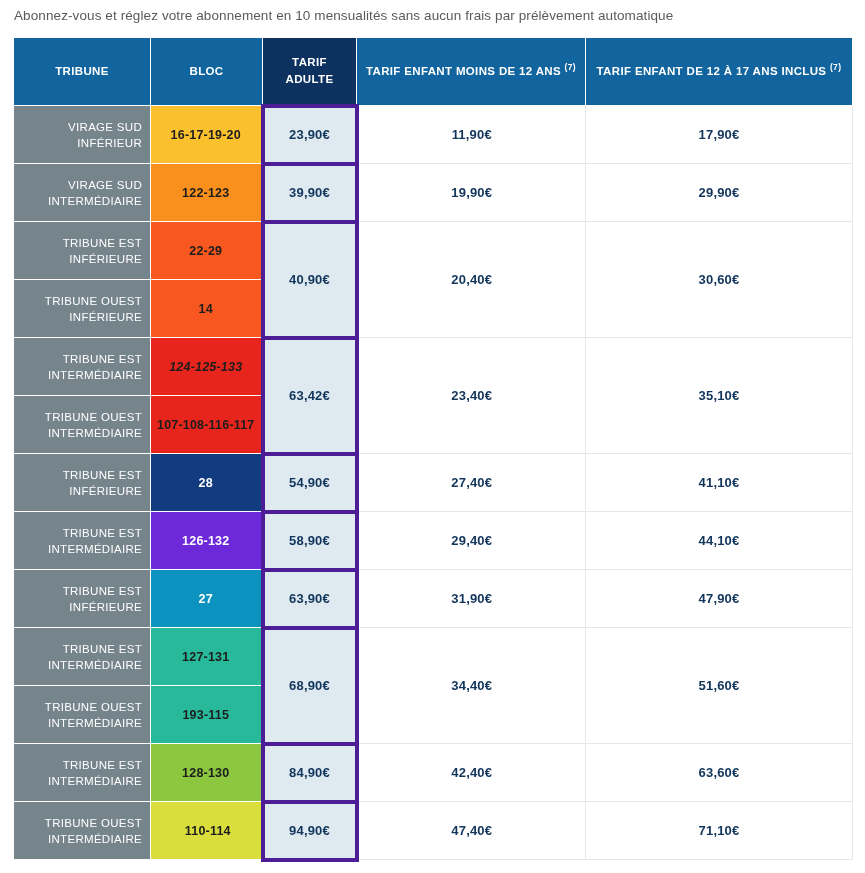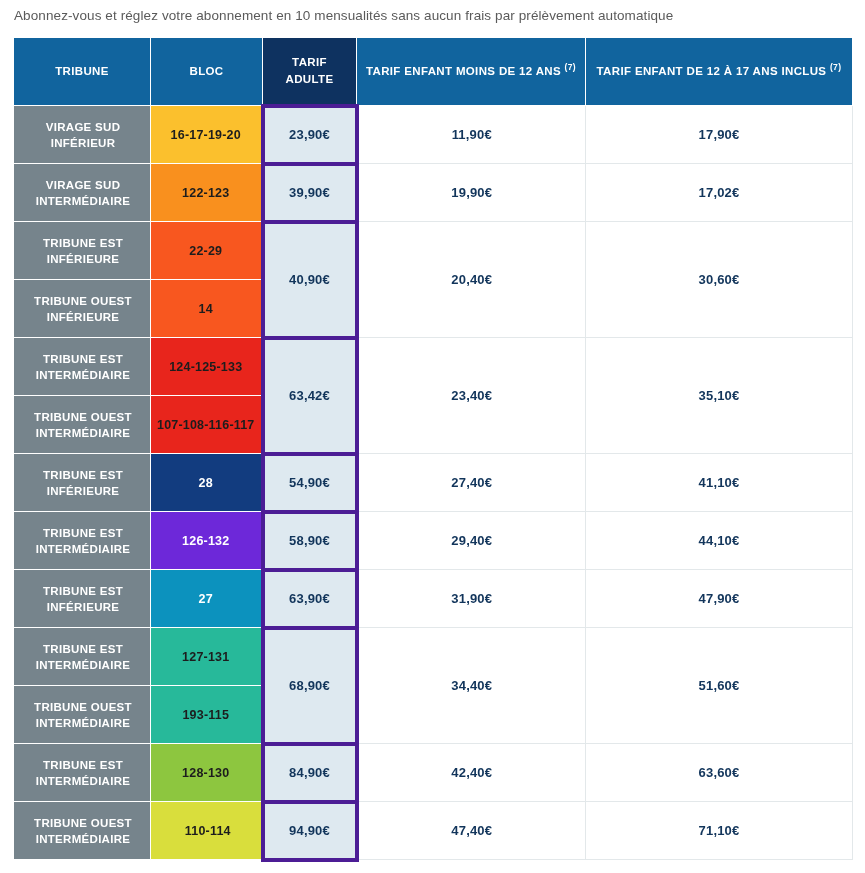--- a/index.html
+++ b/index.html
@@ -78,24 +78,24 @@
   td {
     border: 1px solid #e3e8ea;
     box-sizing: border-box;
     vertical-align: middle;
   }
 
   td.tribune {
     background: #76848C;
     color: #ffffff;
     font-size: 11.5px;
-    font-weight: bold;
+    font-weight: normal;
     line-height: 16px;
     letter-spacing: 0.3px;
-    text-align: center;
+    text-align: right;
     padding: 4px 8px 4px 10px;
     border: 1px solid #ffffff;
     text-transform: uppercase;
   }
 
   td.bloc {
     font-size: 12.5px;
     font-weight: bold;
     color: #1d1d1d;
     text-align: center;
@@ -157,36 +157,36 @@
             <td class="bloc" style="background: rgb(251, 192, 45);">16-17-19-20</td>
             <td class="adulte">23,90€</td>
             <td class="enfant">11,90€</td>
             <td class="enfant">17,90€</td>
           </tr>
           <tr>
             <td class="tribune">VIRAGE SUD INTERMÉDIAIRE</td>
             <td class="bloc" style="background: rgb(249, 144, 30);">122-123</td>
             <td class="adulte">39,90€</td>
             <td class="enfant">19,90€</td>
-            <td class="enfant">17,02€</td>
+            <td class="enfant">29,90€</td>
           </tr>
           <tr>
             <td class="tribune">TRIBUNE EST INFÉRIEURE</td>
             <td class="bloc" style="background: rgb(248, 87, 31);">22-29</td>
             <td class="adulte" rowspan="2">40,90€</td>
             <td class="enfant" rowspan="2">20,40€</td>
             <td class="enfant" rowspan="2">30,60€</td>
           </tr>
           <tr>
             <td class="tribune">TRIBUNE OUEST INFÉRIEURE</td>
             <td class="bloc" style="background: rgb(248, 87, 31);">14</td>
           </tr>
           <tr>
             <td class="tribune">TRIBUNE EST INTERMÉDIAIRE</td>
-            <td class="bloc" style="background: rgb(232, 37, 28);">124-125-133</td>
+            <td class="bloc" style="background: rgb(232, 37, 28); font-style: italic;">124-125-133</td>
             <td class="adulte" rowspan="2">63,42€</td>
             <td class="enfant" rowspan="2">23,40€</td>
             <td class="enfant" rowspan="2">35,10€</td>
           </tr>
           <tr>
             <td class="tribune">TRIBUNE OUEST INTERMÉDIAIRE</td>
             <td class="bloc" style="background: rgb(232, 37, 28);">107-108-116-117</td>
           </tr>
           <tr>
             <td class="tribune">TRIBUNE EST INFÉRIEURE</td>

